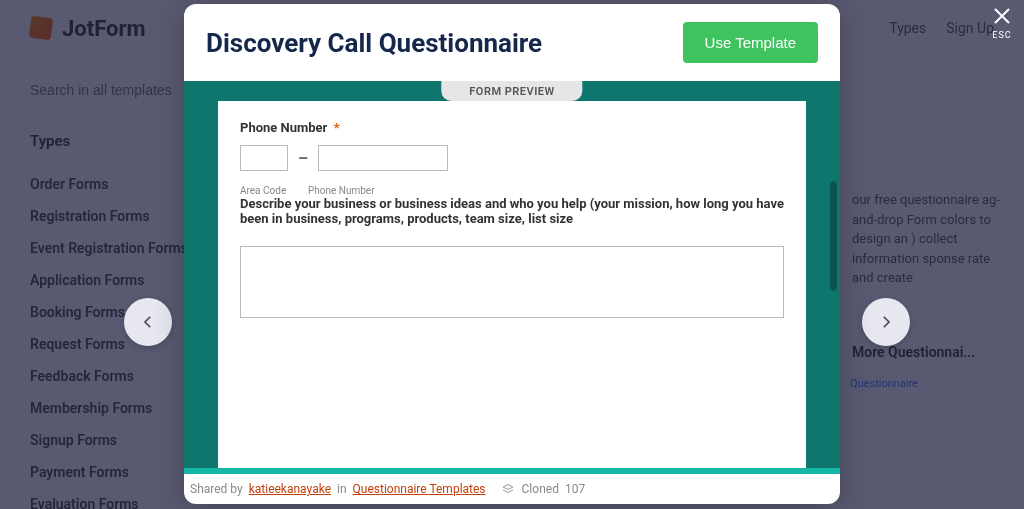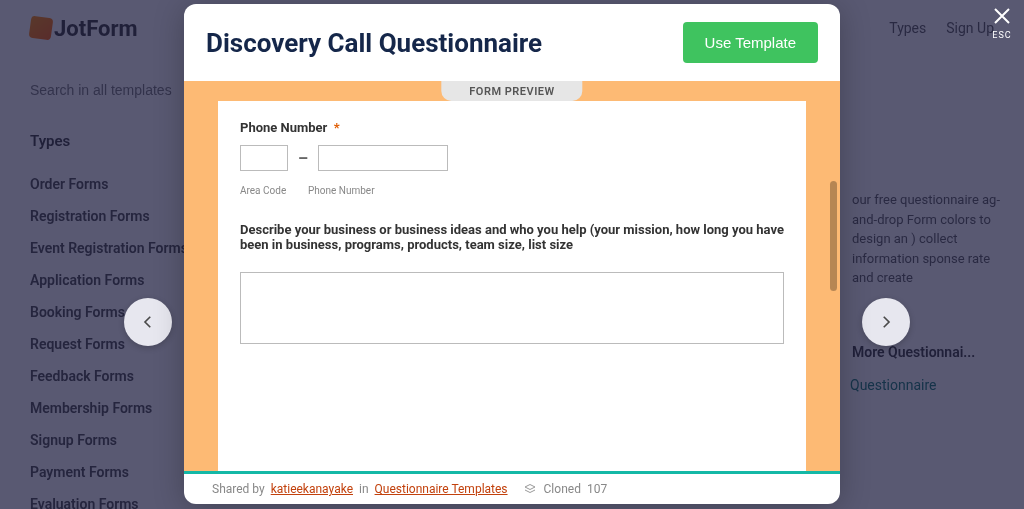--- a/index.html
+++ b/index.html
@@ -1,57 +1,57 @@
 <!DOCTYPE html>
 <html><head>
 <meta charset="utf-8">
 <style>
 * { box-sizing: border-box; margin: 0; padding: 0; }
 body { font-family: -apple-system, BlinkMacSystemFont, "Segoe UI", Roboto, Arial, sans-serif; width: 1024px; height: 509px; overflow: hidden; position: relative; background: #fff; }
 .bg { position: absolute; inset: 0; filter: blur(0); }
 .header { display: flex; align-items: center; padding: 12px 30px; height: 56px; }
-.logo { display: flex; align-items: center; gap: 2px; font-size: 22px; font-weight: 700; color: #333; }
+.logo { display: flex; align-items: center; gap: 10px; font-size: 22px; font-weight: 700; color: #333; }
 .logo-icon { width: 22px; height: 22px; background: linear-gradient(135deg,#ff8a00,#ff5e00); border-radius: 4px; transform: rotate(8deg); }
 .auth { margin-left: auto; display: flex; gap: 20px; font-size: 14px; color: #555; }
 .search { margin: 18px 30px 16px; width: 340px; }
 .search input { width: 100%; border: none; outline: none; font-size: 14px; padding: 8px 0; color: #888; }
 .sidebar { padding: 0 30px; }
 .types-heading { font-size: 15px; font-weight: 600; color: #333; padding: 10px 0 18px; }
 .side-item { font-size: 14px; color: #444; padding: 8px 0; font-weight: 600; }
 .desc-text { position: absolute; left: 852px; top: 190px; width: 160px; font-size: 13px; color: #555; line-height: 1.5; }
 .link-more { position: absolute; left: 852px; top: 344px; font-size: 14px; font-weight: 600; color: #333; width: 160px; overflow: hidden; text-overflow: ellipsis; white-space: nowrap; }
-.link-sub { position: absolute; left: 850px; top: 377px; font-size: 14px; color: #0f766e; }
+.link-sub { position: absolute; left: 850px; top: 377px; font-size: 11px; color: #3b82f6; }
 
 .overlay { position: absolute; inset: 0; background: rgba(25,25,60,0.72); }
 
 .close-btn { position: absolute; top: 4px; right: 10px; color: #fff; text-align: center; cursor: pointer; }
 .close-btn svg { width: 24px; height: 24px; stroke: #fff; stroke-width: 2; }
 .close-btn .esc { font-size: 9px; letter-spacing: 1px; margin-top: -2px; }
 
 .modal { position: absolute; left: 184px; top: 4px; width: 656px; height: 500px; background: #fff; border-radius: 12px; box-shadow: 0 4px 30px rgba(0,0,0,0.25); display: flex; flex-direction: column; overflow: hidden; }
 .modal-head { display: flex; align-items: center; padding: 18px 22px; gap: 20px; }
 .modal-title { font-size: 26px; font-weight: 700; color: #15274a; flex: 1; }
 .use-btn { background: #3fc35f; color: #fff; border: none; border-radius: 4px; padding: 12px 22px; font-size: 15px; font-weight: 500; cursor: pointer; }
-.preview-wrap { flex: 1; background: #fdba74; position: relative; overflow: hidden; }
+.preview-wrap { flex: 1; background: #0f766e; position: relative; overflow: hidden; }
 .preview-tab { position: absolute; top: 0; left: 50%; transform: translateX(-50%); background: #e6e6e6; color: #555; font-size: 11px; letter-spacing: 0.5px; padding: 4px 28px 3px; border-radius: 0 0 10px 10px; font-weight: 600; }
 .preview-inner { position: absolute; top: 20px; left: 34px; right: 34px; bottom: 0; background: #fff; padding: 19px 22px 10px; overflow: hidden; }
 .scroll-thumb { position: absolute; right: 3px; top: 100px; width: 7px; height: 110px; background: rgba(0,0,0,0.28); border-radius: 4px; }
 .field-label { font-size: 13px; font-weight: 700; color: #333; margin-bottom: 10px; }
 .req { color: #e05c00; }
 .phone-row { display: flex; align-items: center; gap: 10px; }
 .phone-row input { height: 26px; border: 1px solid #bbb; padding: 0 6px; font-size: 13px; }
 .area-code { width: 48px; }
 .dash { color: #666; font-weight: 700; }
 .phone-num { width: 130px; }
 .sublabels { display: flex; gap: 10px; margin-top: 14px; font-size: 10px; color: #888; }
 .sublabels span:first-child { width: 48px; }
 .sublabels span:last-child { margin-left: 10px; }
-.q-block { margin-top: 26px; }
+.q-block { }
 .q-block textarea { width: 100%; height: 72px; border: 1px solid #bbb; resize: none; margin-top: 10px; font-size: 13px; padding: 6px; }
-.modal-foot { border-top: 3px solid #14b8a6; padding: 8px 28px; font-size: 12px; color: #888; display: flex; align-items: center; gap: 6px; }
+.modal-foot { border-top: 6px solid #14b8a6; padding: 8px 6px; font-size: 12px; color: #888; display: flex; align-items: center; gap: 6px; }
 .modal-foot a { color: #c2410c; text-decoration: underline; }
 .stack-icon { display: inline-block; width: 12px; height: 12px; margin-left: 10px; margin-right: 2px; }
 
 .nav-circle { position: absolute; top: 298px; width: 48px; height: 48px; border-radius: 50%; background: #e7e7ef; display: flex; align-items: center; justify-content: center; cursor: pointer; box-shadow: 0 2px 6px rgba(0,0,0,0.2); }
 .nav-prev { left: 124px; }
 .nav-next { left: 862px; }
 .nav-circle svg { width: 18px; height: 18px; stroke: #4a4a4a; stroke-width: 2.2; fill: none; }
 </style>
 </head>
 <body>

